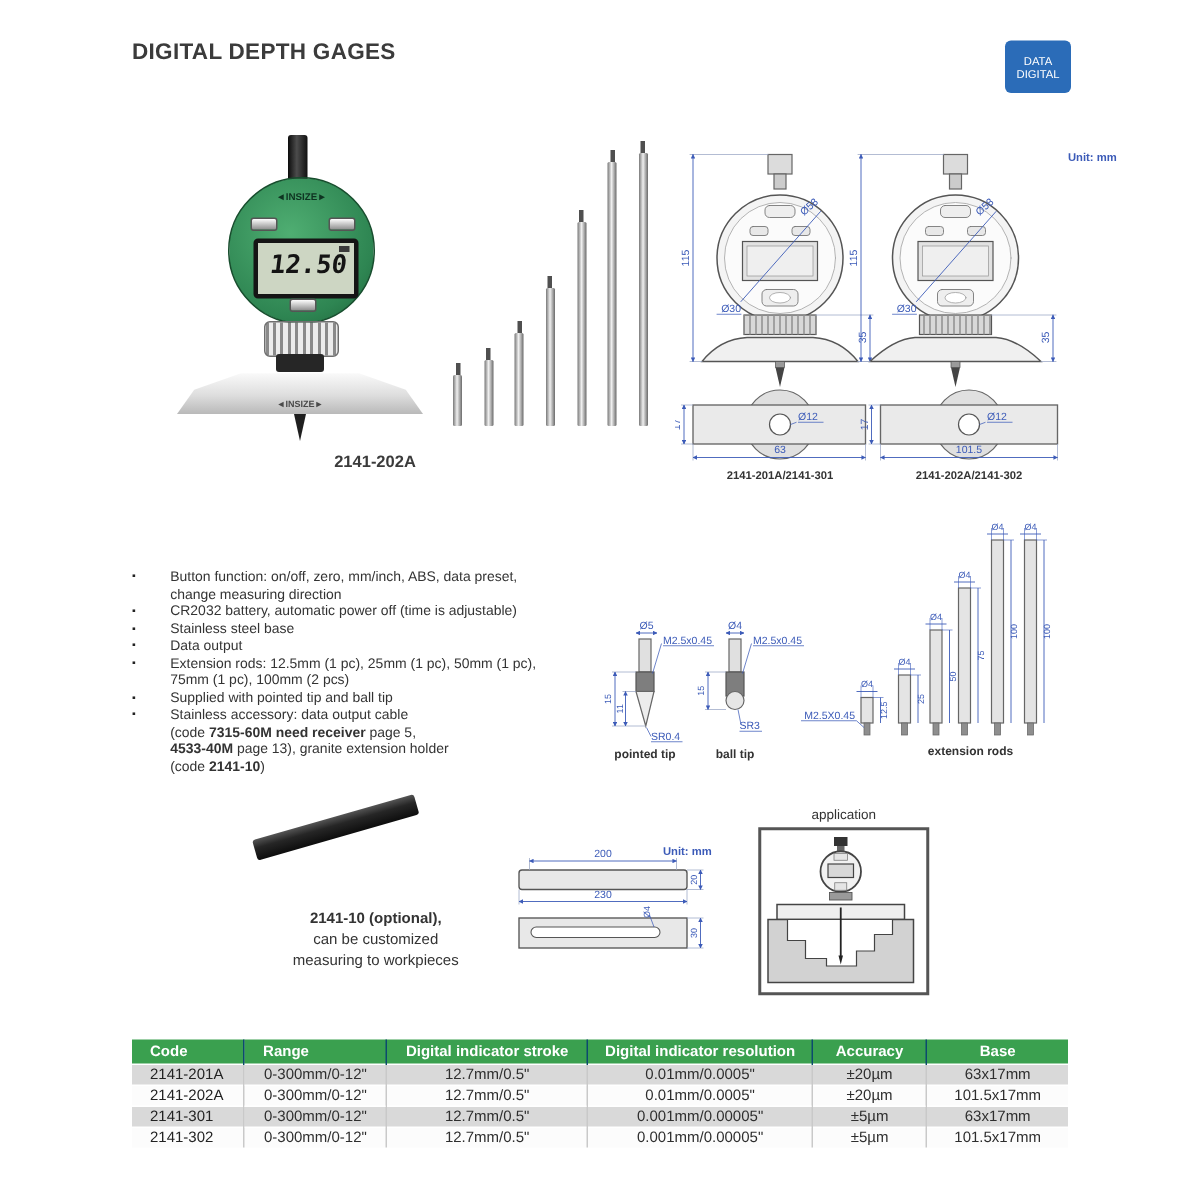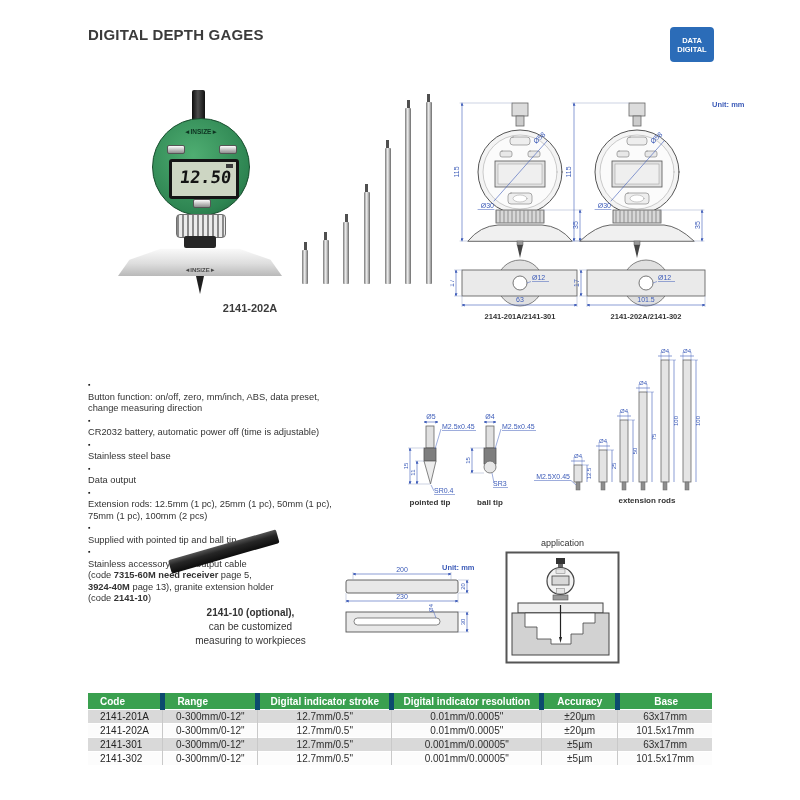--- a/index.html
+++ b/index.html
@@ -3,21 +3,21 @@
 <meta charset="utf-8">
 <style>
   html,body{margin:0;padding:0;}
   body{width:800px;height:800px;position:relative;background:#ffffff;
        font-family:"Liberation Sans",sans-serif;color:#333;overflow:hidden;}
   .abs{position:absolute;}
 
   
   .title{left:88px;top:26px;font-size:15px;font-weight:700;color:#3b3b3b;letter-spacing:.2px;}
   .badge{left:670px;top:27px;width:44px;height:35px;background:var(--badge-blue,#2b6cb8);
-         border-radius:4px;color:#fff;font-size:7.5px;font-weight:700;text-align:center;
+         border-radius:4px;color:#fff;font-size:7.5px;font-weight:400;text-align:center;
          display:flex;flex-direction:column;justify-content:center;line-height:9px;}
 
   
   .g-stem{left:192px;top:90px;width:13px;height:32px;border-radius:2px;
           background:linear-gradient(90deg,#0c0c0c,#4c4c4c 45%,#101010);}
   .g-dial{left:152px;top:118px;width:96px;height:96px;border-radius:50%;
           background:radial-gradient(circle at 42% 38%,#4fae72,#2e8552 68%,#1d6038);
           border:1px solid #174d2d;}
   .g-logo{left:0;top:9px;width:100%;text-align:center;font-size:6.5px;font-weight:700;color:#0e3321;}
   .g-btn{width:16px;height:7px;border-radius:2px;border:.5px solid #555;
@@ -43,36 +43,36 @@
   .rods-photo{left:302px;top:96px;width:130px;height:188px;display:flex;
               align-items:flex-end;justify-content:space-between;}
   .rodw{display:flex;flex-direction:column;align-items:center;}
   .rodtip{width:3px;height:8px;background:#4f4f4f;}
   .rodbody{width:6px;background:linear-gradient(90deg,#787878,#f0f0f0 45%,#6a6a6a);
            border-radius:1px;}
 
   
   .features{left:88px;top:379px;width:345px;margin:0;padding:0;list-style:none;
             font-size:9.3px;line-height:11.5px;color:#333;}
-  .features li{display:flex;gap:1px;flex-direction:column;}
+  .features li{display:flex;gap:23px;}
   .blt{font-size:7px;line-height:11.5px;color:#222;}
   .bold{font-weight:700;}
 
   
   .granite-bar{left:170px;top:560px;width:112px;height:14px;border-radius:2px;
                transform:rotate(-16deg);transform-origin:left center;
                background:linear-gradient(180deg,#555 0%,#262626 40%,#0d0d0d 100%);}
   .granite-cap{left:148px;top:606px;width:205px;text-align:center;font-size:10px;line-height:14px;color:#333;}
 
   .app-label{left:505px;top:538px;width:115px;text-align:center;font-size:9px;color:#333;}
 
   
   .spec{left:88px;top:693px;width:624px;border-collapse:collapse;font-size:10px;}
   .spec th{background:var(--brand-green,#3aa04f);color:#fff;font-weight:700;height:16px;
-           border-left:5px solid #0c4a6e;text-align:center;padding:0 2px;}
+           border-left:1px solid #0c4a6e;text-align:center;padding:0 2px;}
   .spec th:first-child{border-left:none;}
   .spec th.l{text-align:left;padding-left:12px;}
   .spec td{height:13px;text-align:center;color:#2e2e2e;border-left:1px solid #c9c9c9;
            border-top:1px solid #fff;padding:0 2px;}
   .spec td:first-child{border-left:none;}
   .spec td.code{text-align:left;padding-left:12px;font-weight:400;color:#222;}
   .spec tr.odd td{background:var(--row-gray,#d9d9d9);}
   .spec tr.even td{background:#fcfcfc;}
 
   
@@ -275,21 +275,21 @@
     <li>
       <span class="blt">▪</span>
       <span><span>Extension rods: 12.5mm (1 pc), 25mm (1 pc), 50mm (1 pc),</span><br><span>75mm (1 pc), 100mm (2 pcs)</span></span>
     </li>
     <li>
       <span class="blt">▪</span>
       <span><span>Supplied with pointed tip and ball tip</span></span>
     </li>
     <li>
       <span class="blt">▪</span>
-      <span><span>Stainless accessory: data output cable</span><br><span>(code </span><span class="bold">7315-60M need receiver</span><span> page 5,</span><br><span class="bold">3924-40M</span><span> page 13), granite extension holder</span><br><span>(code </span><span class="bold">2141-10</span><span>)</span></span>
+      <span><span>Stainless accessory: data output cable</span><br><span>(code </span><span class="bold">7315-60M need receiver</span><span> page 5,</span><br><span class="bold">4533-40M</span><span> page 13), granite extension holder</span><br><span>(code </span><span class="bold">2141-10</span><span>)</span></span>
     </li>
   </ul>
 
 <svg class="abs" style="left:398px;top:398px;" width="170" height="110" viewBox="0 0 170 110">
   <defs>
     <marker id="arrB" viewBox="0 0 10 10" refX="9" refY="5" markerWidth="5" markerHeight="5" orient="auto-start-reverse">
       <path d="M0,0 L10,5 L0,10 z" fill="#3c5bb8"></path>
     </marker>
   </defs>
   <g>

